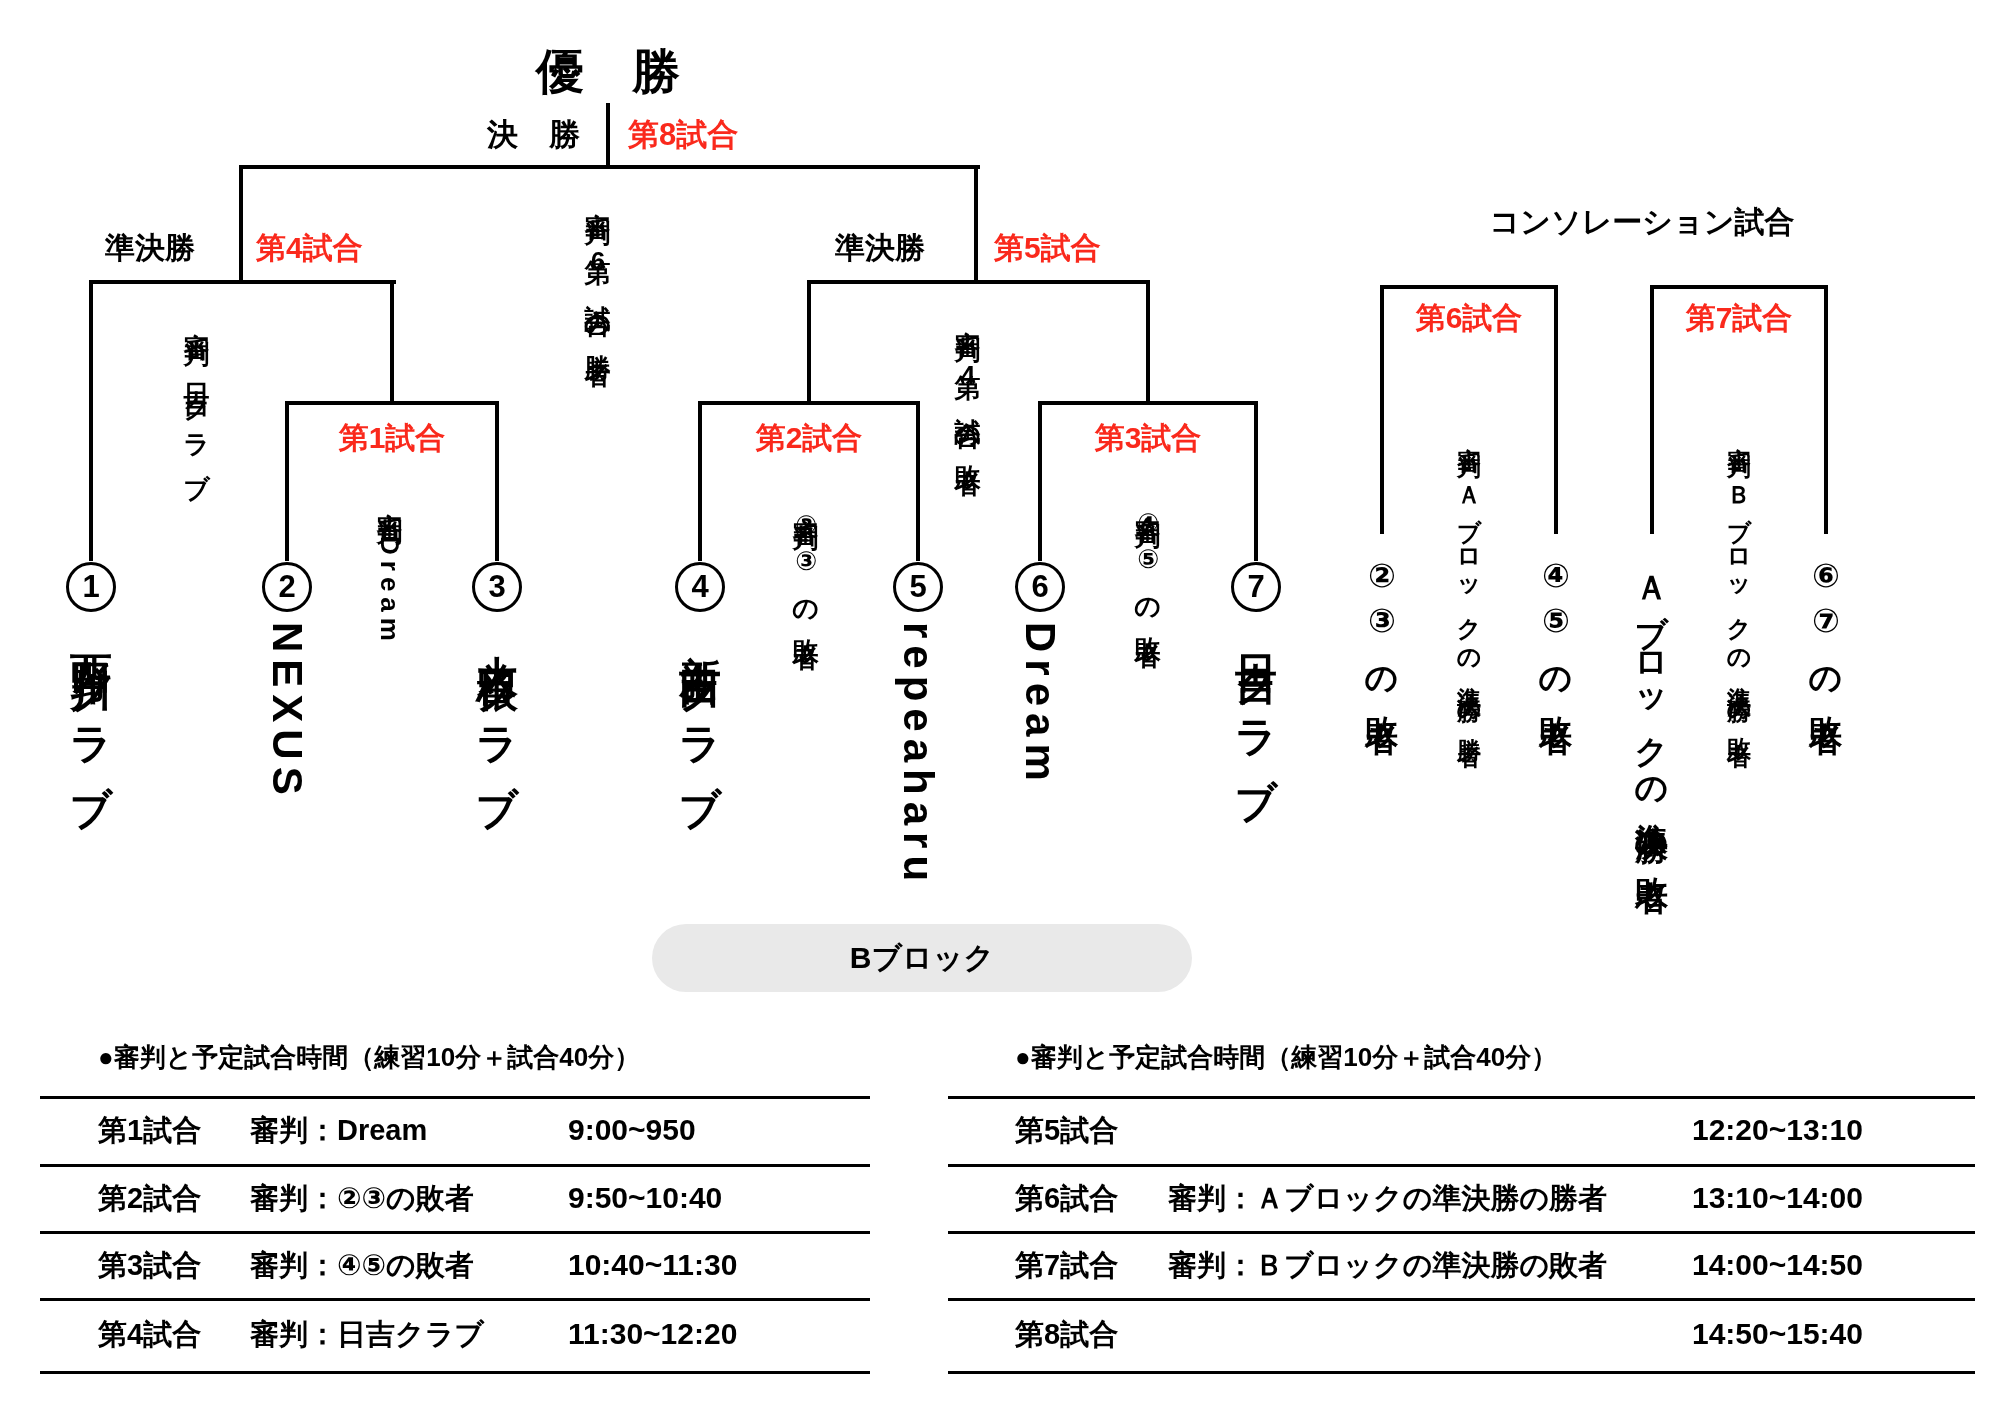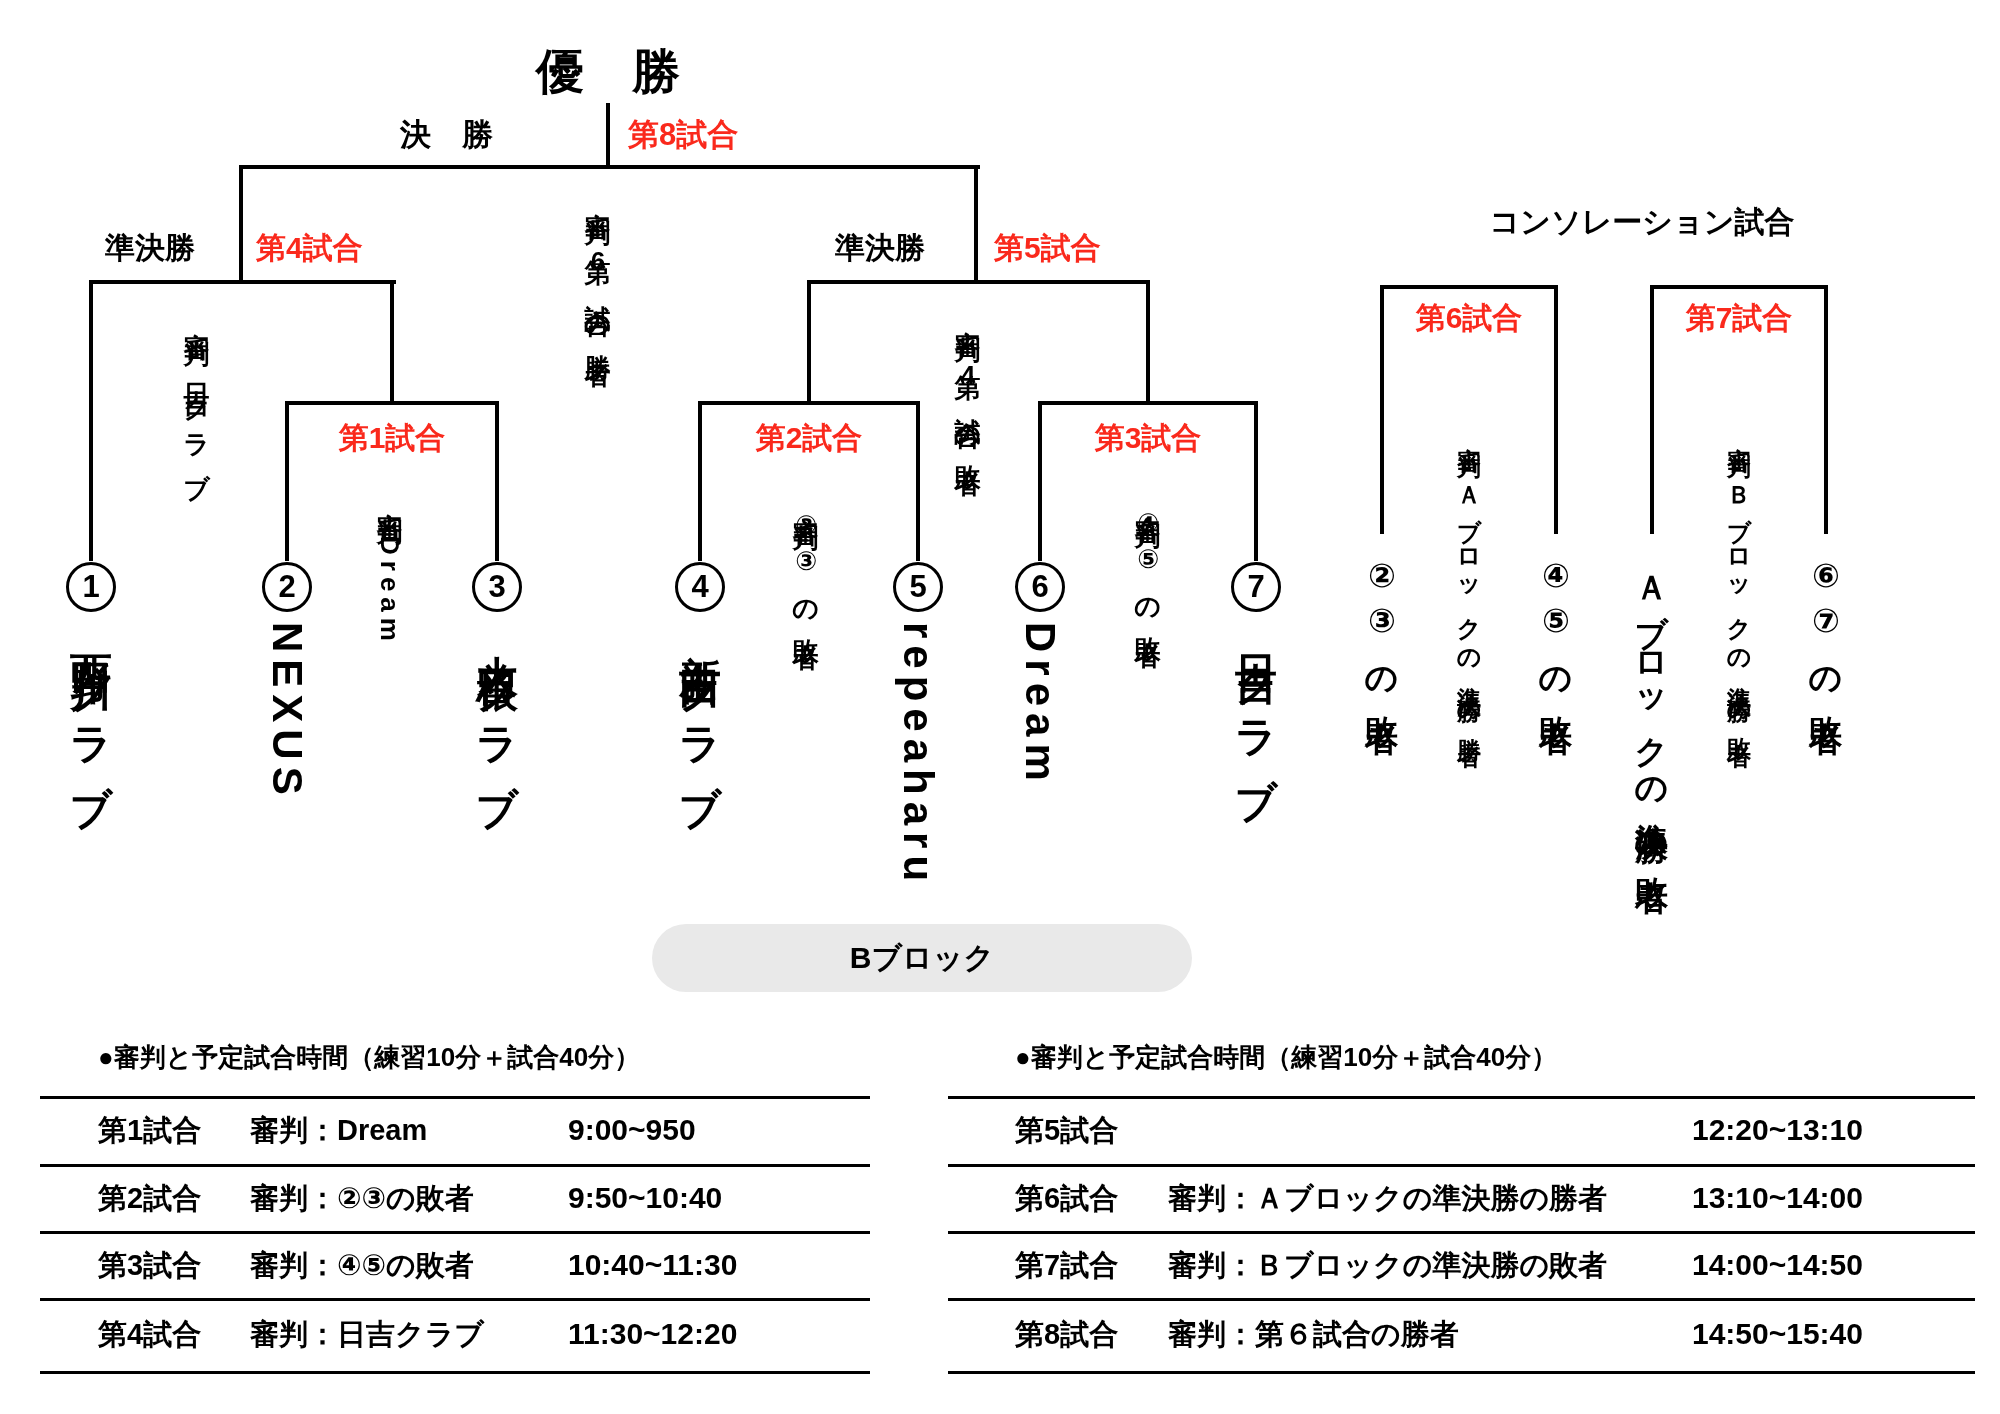--- a/index.html
+++ b/index.html
@@ -5,21 +5,21 @@
   html,body{margin:0;padding:0;background:#fff;}
   #canvas{
     position:relative;width:2000px;height:1414px;background:#ffffff;overflow:hidden;
     font-family:"Liberation Sans","DejaVu Sans",sans-serif;font-weight:700;color:#000;
   }
   .hl{position:absolute;height:4px;background:#000;}
   .vl{position:absolute;width:4px;background:#000;}
   .tl{position:absolute;height:3px;background:#000;}
   .txt{position:absolute;white-space:nowrap;}
   .ctr{text-align:center;}
-  .rgt{text-align:left;}
+  .rgt{text-align:right;}
   .red{color:#fa291c;}
   .vt{position:absolute;writing-mode:vertical-rl;text-orientation:mixed;line-height:1;
       transform:translateX(-50%);white-space:nowrap;font-weight:700;}
   .up{text-orientation:upright;}
   .f48{font-size:48px;} .f33{font-size:33px;} .f31{font-size:31px;} .f30{font-size:30px;}
   .f29{font-size:29px;} .f26{font-size:26px;} .f24{font-size:24px;} .f42{font-size:42px;}
   .ls4{letter-spacing:4px;} .ls6{letter-spacing:6px;} .ls7{letter-spacing:7px;} .ls8{letter-spacing:8px;}
   .circ{position:absolute;width:50px;height:50px;border:3px solid #000;border-radius:50%;
         box-sizing:border-box;display:flex;align-items:center;justify-content:center;
         font-size:31px;font-weight:700;transform:translateX(-50%);background:#fff;}
@@ -146,16 +146,15 @@
 
   <div class="row txt f29" style="left:1015px;top:1177px;">第6試合</div>
   <div class="row txt f29" style="left:1168px;top:1177px;">審判：Ａブロックの準決勝の勝者</div>
   <div class="row txt f30" style="left:1692px;top:1177px;">13:10~14:00</div>
 
   <div class="row txt f29" style="left:1015px;top:1244px;">第7試合</div>
   <div class="row txt f29" style="left:1168px;top:1244px;">審判：Ｂブロックの準決勝の敗者</div>
   <div class="row txt f30" style="left:1692px;top:1244px;">14:00~14:50</div>
 
   <div class="row txt f29" style="left:1015px;top:1313px;">第8試合</div>
-  <div class="row txt f29" style="left:1168px;top:1313px;">審判：第６試合の勝者</div>
   <div class="row txt f30" style="left:1692px;top:1313px;">14:50~15:40</div>
 
 </div>
 
 </body></html>

